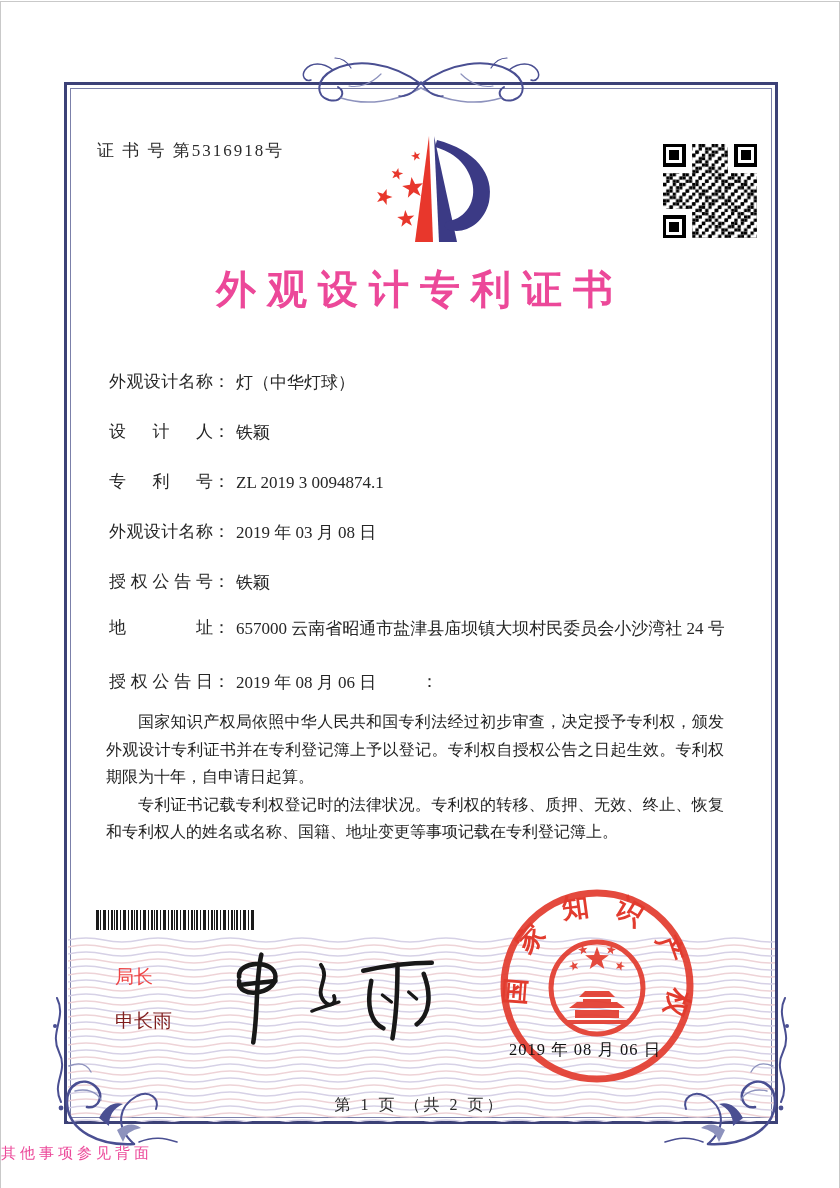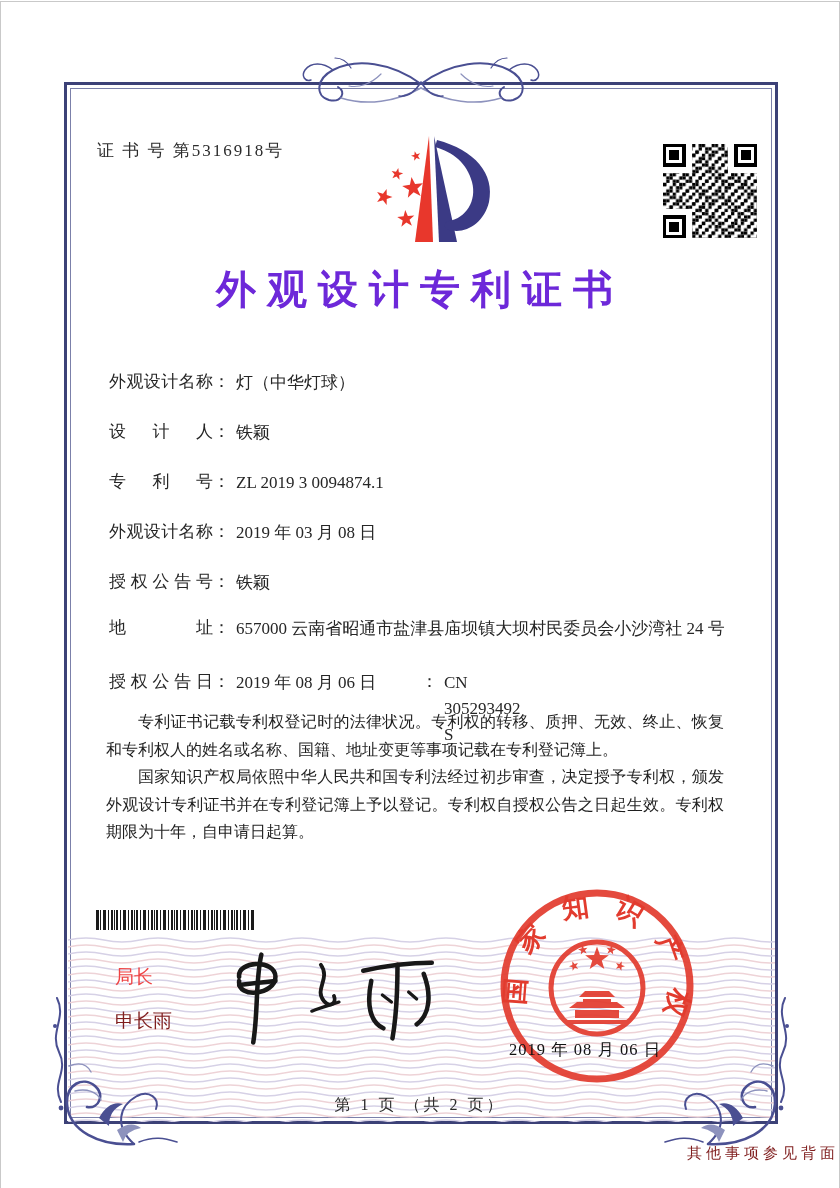--- a/index.html
+++ b/index.html
@@ -14,41 +14,41 @@
     position:absolute;left:63px;top:80px;width:714px;height:1042px;
     border:3px solid #3c4177;box-sizing:border-box;
   }
   .frame-inner{
     position:absolute;left:3px;top:3px;right:3px;bottom:3px;
     border:1px solid #7b80aa;
   }
   
   .cert-no{position:absolute;left:96px;top:137px;font-size:17px;letter-spacing:2px;color:#2c2c2c;}
   .title{position:absolute;left:0;top:260px;width:100%;text-align:center;
-    font-size:40px;font-weight:700;letter-spacing:11px;color:#6d28d9;}
+    font-size:40px;font-weight:700;letter-spacing:11px;color:#ec4899;}
   .fields{position:absolute;left:108px;top:368px;width:640px;font-size:17px;color:#262626;}
   .frow{position:absolute;left:0;display:flex;align-items:flex-start;}
   .flabel{display:inline-block;width:104px;text-align:justify;text-align-last:justify;flex:0 0 104px;}
   .fcolon{flex:0 0 auto;}
   .fvalue{margin-left:6px;max-width:520px;line-height:26px;}
   .r1{top:0px}.r2{top:50px}.r3{top:100px}.r4{top:150px}.r5{top:200px}.r6{top:246px}.r7{top:300px}
   .grant2{position:absolute;left:312px;top:0;display:flex;}
   .paras{position:absolute;left:105px;top:706px;width:618px;font-size:16px;line-height:27.5px;
     text-align:justify;color:#1f1f1f;}
   .paras p{margin:0;text-indent:2em;}
   
   .waves{position:absolute;left:67px;top:934px;width:707px;height:186px;}
   .barcode{position:absolute;left:95px;top:908px;width:158px;height:20px;}
   .sign-role{position:absolute;left:114px;top:962px;font-size:19px;color:#ef4444;}
   .sign-name{position:absolute;left:114px;top:1006px;font-size:19px;color:#7f1d1d;}
   .signature{position:absolute;left:222px;top:936px;width:232px;height:112px;}
   .seal{position:absolute;left:496px;top:884px;width:200px;height:200px;}
   .seal-date{position:absolute;left:508px;top:1037px;font-size:16.5px;letter-spacing:1px;color:#111;}
   .page-num{position:absolute;left:0;top:1093px;width:100%;text-align:center;font-size:16px;letter-spacing:3px;color:#2a2a2a;}
-  .back-note{position:absolute;left:0;top:1142px;width:100%;text-align:right;font-size:15px;letter-spacing:4px;color:#7f1d1d;}
+  .back-note{position:absolute;left:0;top:1142px;width:100%;text-align:left;font-size:15px;letter-spacing:4px;color:#ec4899;}
   
   .logo{position:absolute;left:352px;top:128px;width:160px;height:130px;}
   .qr{position:absolute;left:662px;top:142px;width:94px;height:94px;}
   .ornament-top{position:absolute;left:270px;top:42px;width:300px;height:80px;}
   .flourish-bl{position:absolute;left:38px;top:994px;width:140px;height:150px;}
   .flourish-br{position:absolute;left:662px;top:994px;width:140px;height:150px;transform:scaleX(-1);}
 </style>
 </head>
 <body>
 
@@ -181,28 +181,27 @@
       <span class="flabel">地址</span>
         <span class="fcolon">：</span>
       <span class="fvalue">657000 云南省昭通市盐津县庙坝镇大坝村民委员会小沙湾社 24 号</span>
     </div>
     <div class="frow r7">
       <span class="flabel">授权公告日</span>
         <span class="fcolon">：</span>
       <span class="fvalue">2019 年 08 月 06 日</span>
       <span class="grant2">
           <span class="fcolon">：</span>
-        <span class="fvalue">CN 305293492 S</span>
       </span>
     </div>
   </div>
 
   <div class="paras">
+    <p>国家知识产权局依照中华人民共和国专利法经过初步审查，决定授予专利权，颁发外观设计专利证书并在专利登记簿上予以登记。专利权自授权公告之日起生效。专利权期限为十年，自申请日起算。</p>
     <p>专利证书记载专利权登记时的法律状况。专利权的转移、质押、无效、终止、恢复和专利权人的姓名或名称、国籍、地址变更等事项记载在专利登记簿上。</p>
-    <p>国家知识产权局依照中华人民共和国专利法经过初步审查，决定授予专利权，颁发外观设计专利证书并在专利登记簿上予以登记。专利权自授权公告之日起生效。专利权期限为十年，自申请日起算。</p>
   </div>
 
   <svg class="waves">
     <rect width="100%" height="100%" fill="url(#wv)"></rect>
   </svg>
 
   <svg class="barcode">
     <rect x="0" y="0" width="3" height="20" fill="#1a1a1a"></rect>
     <rect x="4" y="0" width="150" height="20" fill="url(#bc)"></rect>
     <rect x="155" y="0" width="3" height="20" fill="#1a1a1a"></rect>

